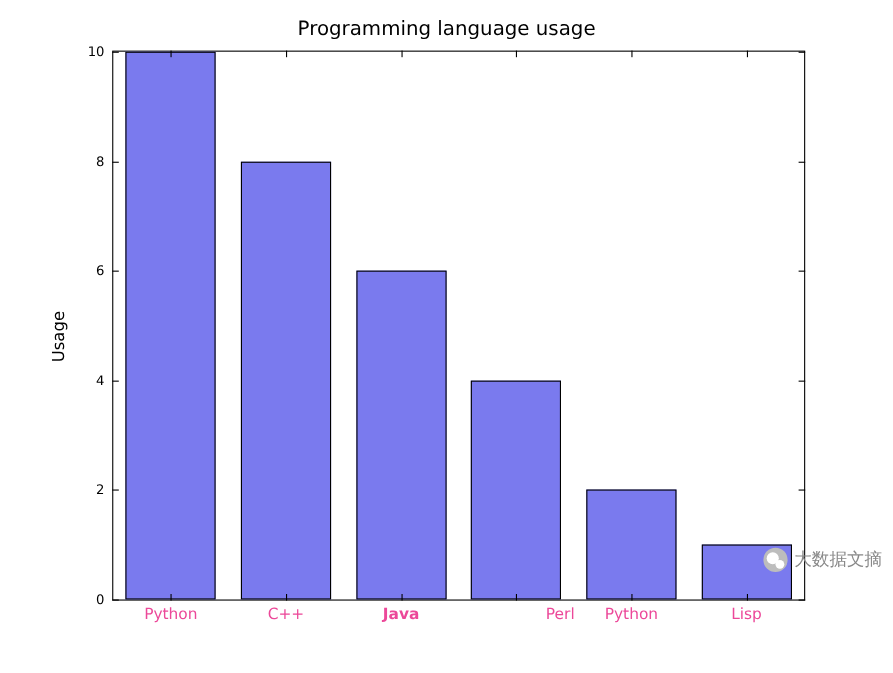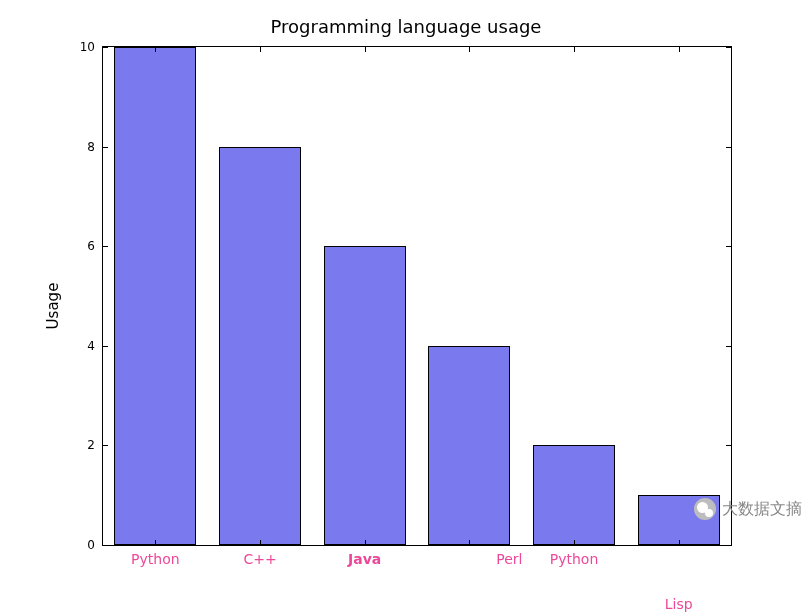--- a/index.html
+++ b/index.html
@@ -62,21 +62,21 @@
       <div class="xtick-mark-t" style="left: 261.667px;"></div>
       <div class="bar" style="left: 325.333px; width: 82px; height: 199.2px;"></div>
       <div class="xtick" style="left: 366.333px; margin-left: 40px;">Perl</div>
       <div class="xtick-mark-b" style="left: 366.333px;"></div>
       <div class="xtick-mark-t" style="left: 366.333px;"></div>
       <div class="bar" style="left: 430px; width: 82px; height: 99.6px;"></div>
       <div class="xtick" style="left: 471px;">Python</div>
       <div class="xtick-mark-b" style="left: 471px;"></div>
       <div class="xtick-mark-t" style="left: 471px;"></div>
       <div class="bar" style="left: 534.667px; width: 82px; height: 49.8px;"></div>
-      <div class="xtick" style="left: 575.667px; margin-top: 45px;">Lisp</div>
+      <div class="xtick" style="left: 575.667px;">Lisp</div>
       <div class="xtick-mark-b" style="left: 575.667px;"></div>
       <div class="xtick-mark-t" style="left: 575.667px;"></div>
     </div>
   <div class="watermark">
     <span class="wx"></span>
     <span>大数据文摘</span>
   </div>
 </div>
 
 </body></html>

